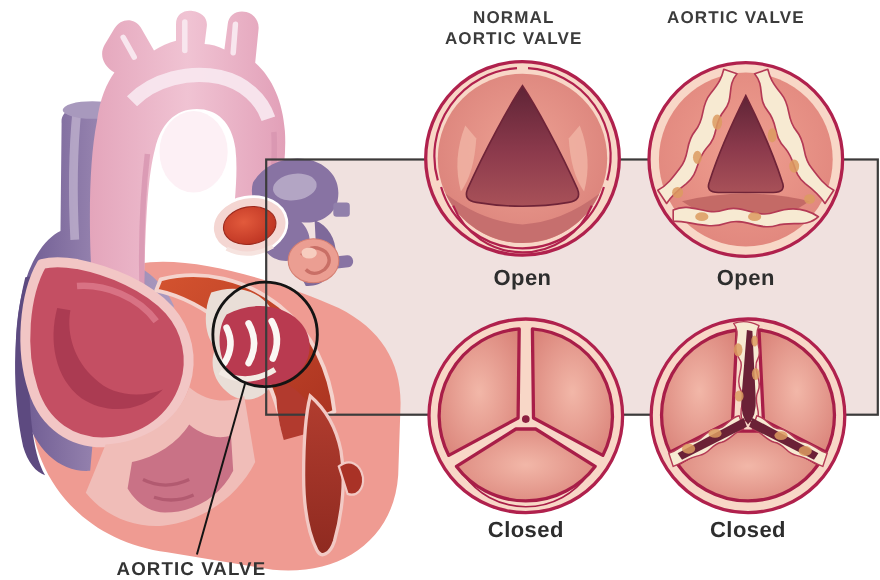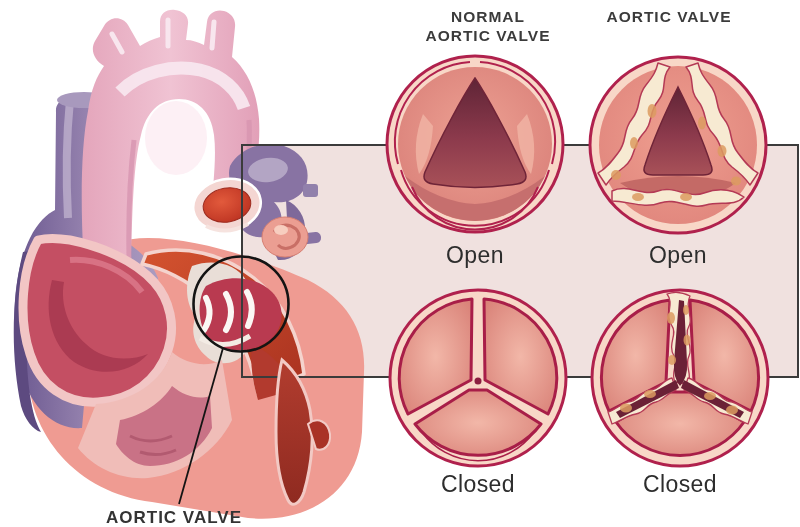--- a/index.html
+++ b/index.html
@@ -21,24 +21,24 @@
   .valve-svg{width:190px;height:190px;z-index:5;}
   .v-no{left:380px;top:49px;}
   .v-so{left:583px;top:50px;}
   .v-nc{left:383px;top:283px;}
   .v-sc{left:585px;top:283px;}
   .lbl{position:absolute;text-align:center;z-index:6;}
   .hdr{
     width:200px;font-size:15.5px;line-height:19px;font-weight:700;
     letter-spacing:1px;color:#3b3b3b;
   }
-  .hdr-normal{left:388px;top:7px;}
+  .hdr-normal{left:367px;top:7px;}
   .hdr-stenosis{left:569px;top:7px;}
   .state{
-    width:100px;font-size:23px;font-weight:400;letter-spacing:.4px;color:#2d2d2d;
+    width:100px;font-size:20px;font-weight:700;letter-spacing:.4px;color:#2d2d2d;
   }
   .st-no{left:425px;top:242px;}
   .st-so{left:628px;top:242px;}
   .st-nc{left:428px;top:471px;}
   .st-sc{left:630px;top:471px;}
   .caption{
     left:74px;top:508px;width:200px;font-size:17px;font-weight:700;
     letter-spacing:1px;color:#333333;
   }
   .annot-svg{left:0;top:0;z-index:7;pointer-events:none;}

